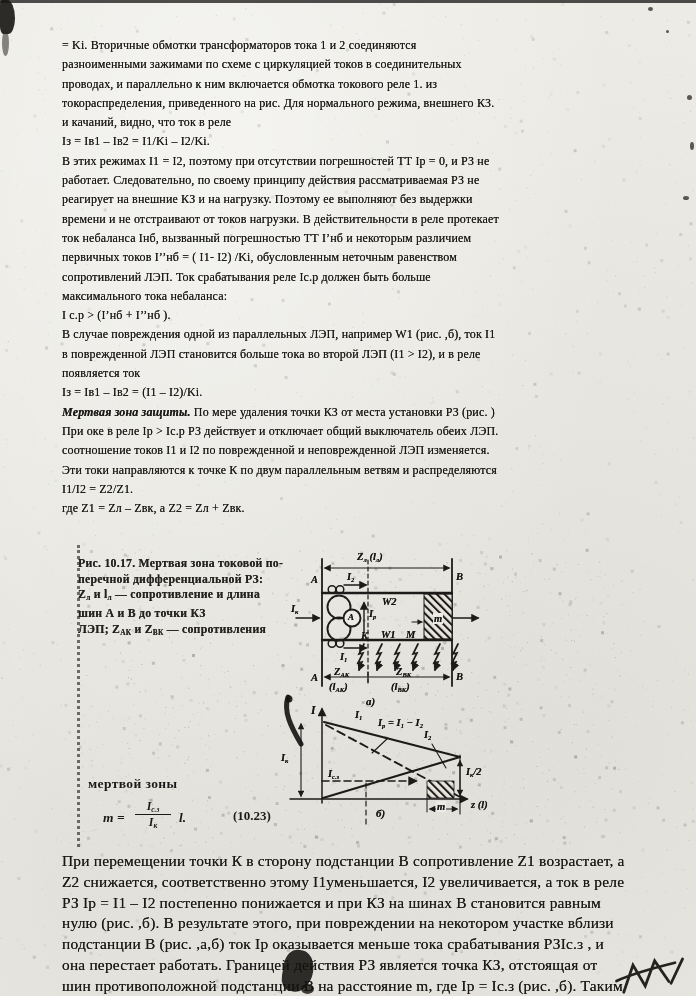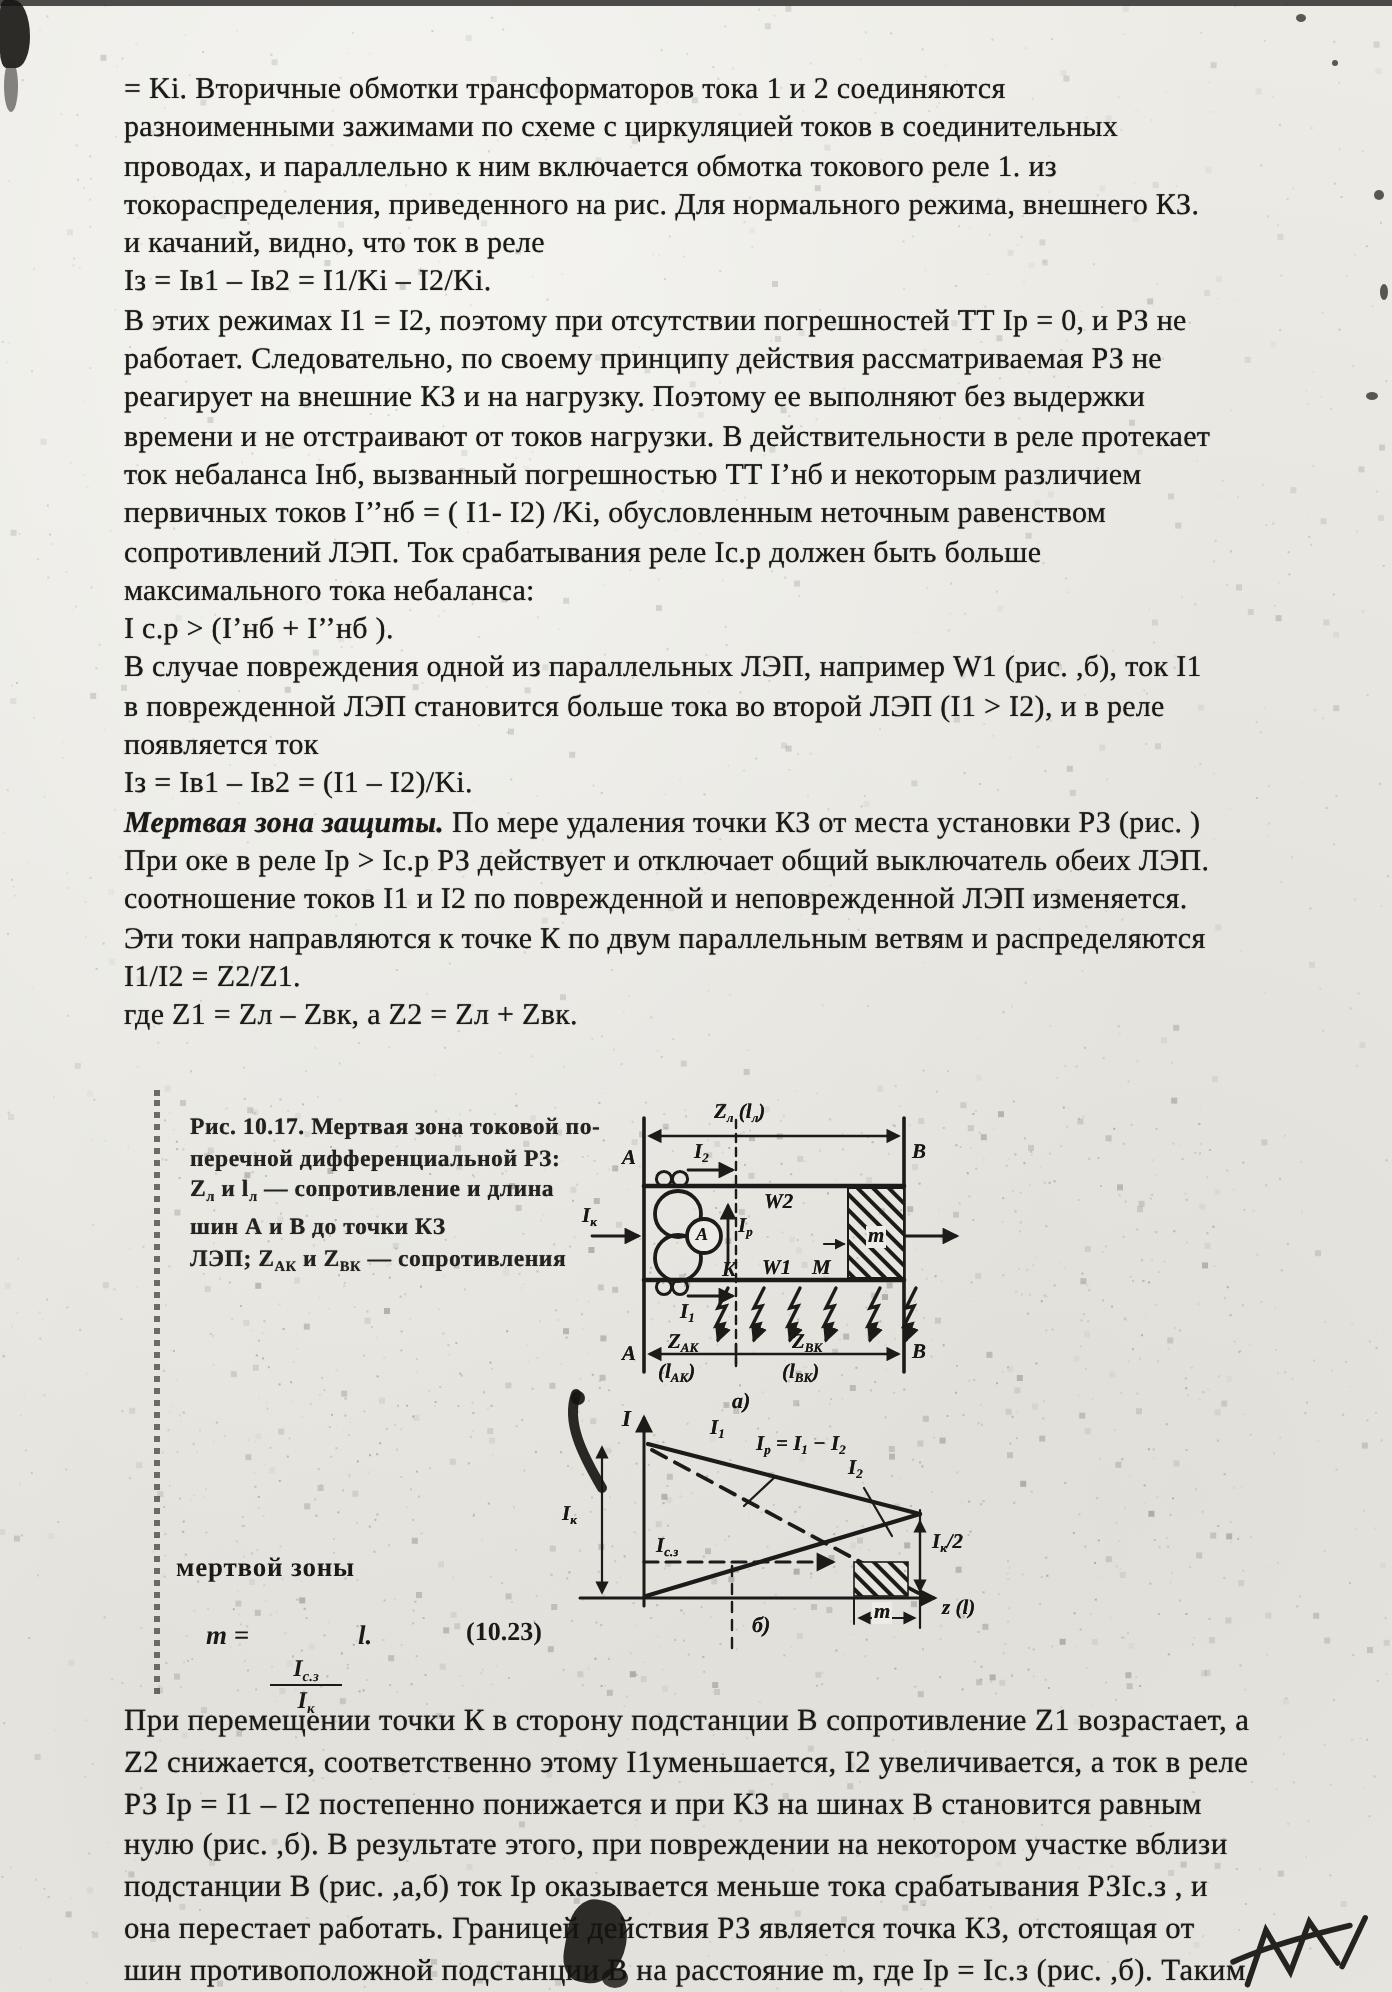--- a/index.html
+++ b/index.html
@@ -3,38 +3,38 @@
 <meta charset="utf-8">
 <style>
   html,body{margin:0;padding:0;background:#888;}
   #page{position:relative;width:696px;height:996px;overflow:hidden;
     background:
       radial-gradient(ellipse at 30% 18%, rgba(255,255,255,.45), transparent 60%),
       radial-gradient(ellipse at 85% 75%, rgba(110,105,95,.09), transparent 70%),
       radial-gradient(ellipse at 10% 90%, rgba(110,105,95,.07), transparent 60%),
       #ecebe5;
     font-family:"Liberation Serif","DejaVu Serif",serif;color:#1b1a18;}
-  .tl{white-space:nowrap;height:19.3px;line-height:19.3px;font-size:15px;letter-spacing:.15px;
+  .tl{white-space:nowrap;height:19.3px;line-height:19.3px;font-size:12px;letter-spacing:.15px;
       text-shadow:0 0 .45px rgba(25,23,20,.85);}
   .bl{white-space:nowrap;height:20.8px;line-height:20.8px;font-size:15.4px;letter-spacing:.2px;
       text-shadow:0 0 .5px rgba(25,23,20,.85);}
   #para-top{position:absolute;left:62px;top:36px;width:620px;}
   #para-bottom{position:absolute;left:62px;top:851px;width:625px;}
   .bi{font-weight:700;font-style:italic;}
   .sub{font-size:62%;vertical-align:-0.32em;}
   
   #figure{position:absolute;left:75px;top:545px;width:552px;height:305px;}
   #fig-edge{position:absolute;left:2px;top:0;height:302px;width:0;border-left:3px dotted #45423e;opacity:.75;}
-  #caption{position:absolute;left:20px;top:11px;width:234px;font-size:11.8px;line-height:15.7px;
+  #caption{position:absolute;left:3px;top:11px;width:234px;font-size:11.8px;line-height:15.7px;
       font-weight:700;letter-spacing:.25px;color:#232220;text-shadow:0 0 .4px rgba(25,23,20,.7);}
   .capline{white-space:nowrap;}
   #deadzone-note{position:absolute;left:13px;top:231px;font-size:13.5px;font-weight:700;letter-spacing:.4px;}
   #formula{position:absolute;left:28px;top:254px;width:200px;height:46px;font-style:italic;font-weight:700;}
   #formula .lhs{position:absolute;left:0;top:11px;font-size:13.5px;}
-  #formula .frac{position:absolute;left:30px;top:0;width:40px;text-align:center;font-size:12px;margin-top:28px;}
+  #formula .frac{position:absolute;left:30px;top:0;width:40px;text-align:center;font-size:12px;}
   #formula .frac .num{height:14px;line-height:15px;}
   #formula .frac .bar{border-top:1.4px solid #1b1a18;margin:1px 2px 0 2px;}
   #formula .frac .den{height:14px;line-height:15px;}
   #formula .rhs{position:absolute;left:76px;top:11px;font-size:13.5px;}
   #formula .eqno{position:absolute;left:130px;top:9px;font-style:normal;font-size:13px;}
   .lbl{position:absolute;font-style:italic;font-weight:700;font-size:10.5px;line-height:11px;
       white-space:nowrap;color:#171614;text-shadow:0 0 .3px rgba(25,23,20,.8);}
   .lbl.bg{background:#ecebe5;padding:0 1px;}
   #fig-svg{position:absolute;left:0;top:0;}
   

